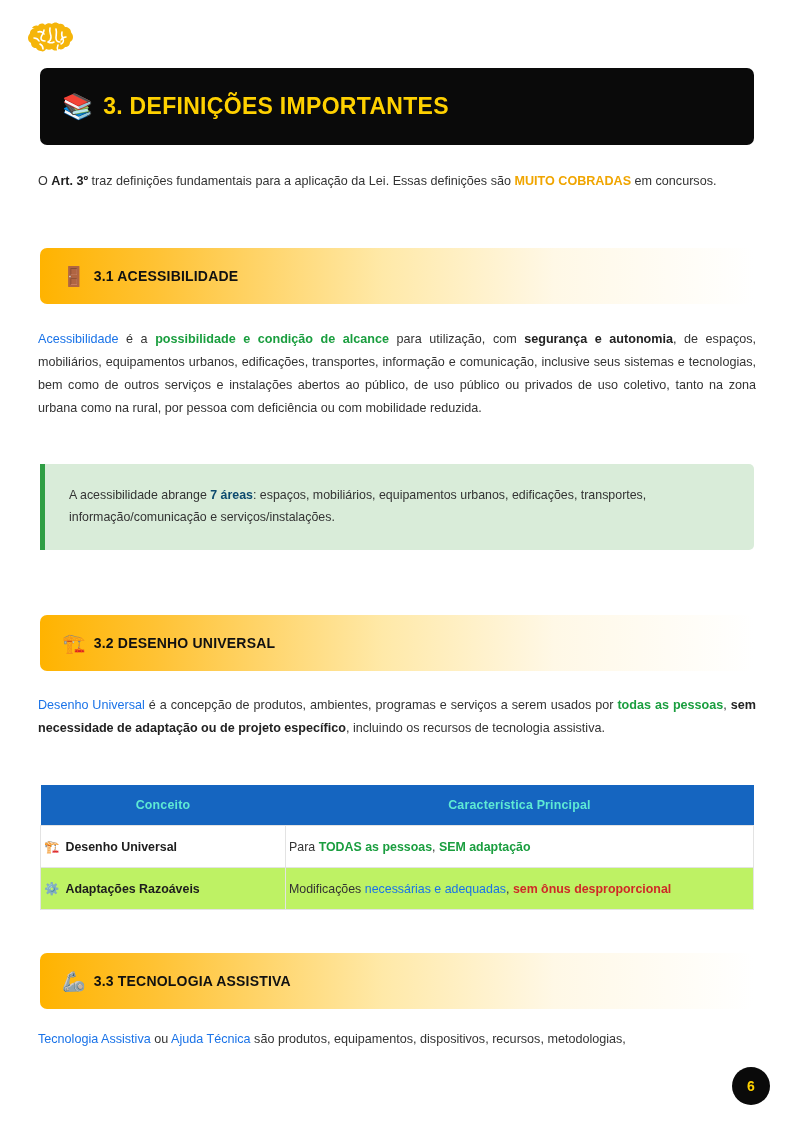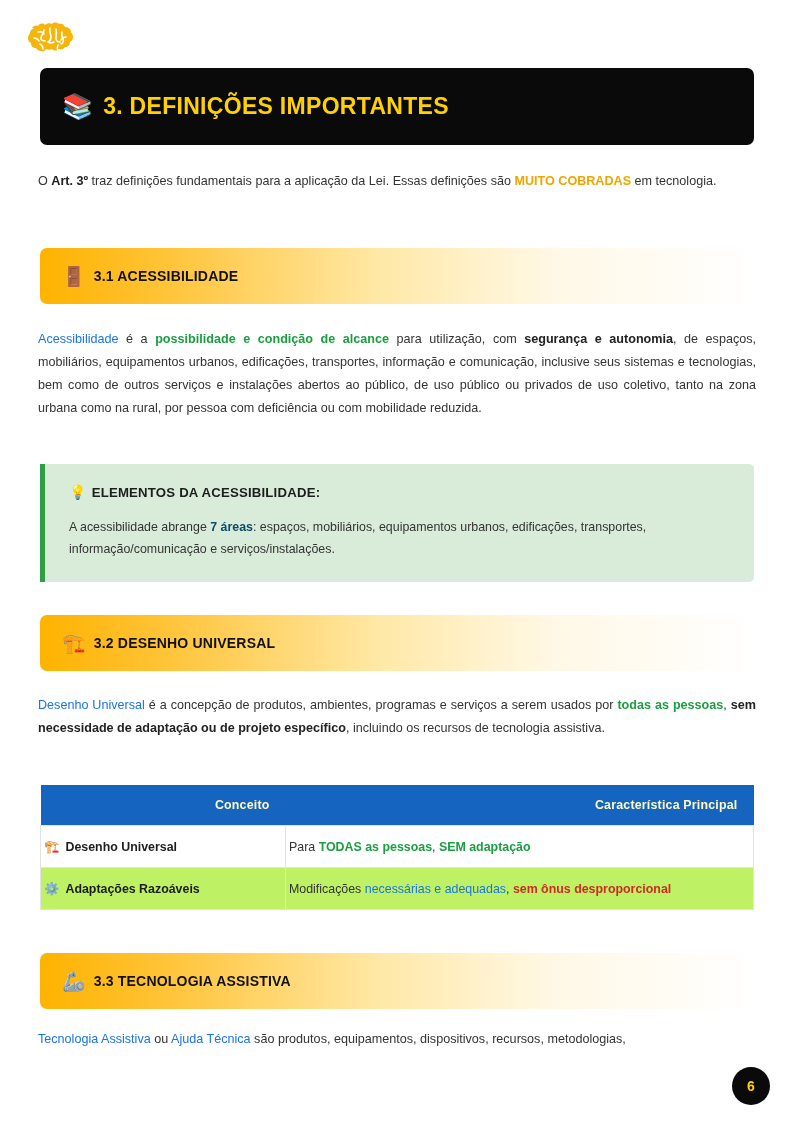--- a/index.html
+++ b/index.html
@@ -136,24 +136,24 @@
     position: absolute;
     top: 785px;
     left: 40px;
     width: 714px;
     border-collapse: collapse;
     table-layout: fixed;
     font-size: 12.4px;
   }
   .tbl th {
     background: #1565c0;
-    color: #fef9c3;
+    color: #5eead4;
     font-size: 12.4px;
     font-weight: bold;
-    text-align: right;
+    text-align: center;
     padding: 13px 16px;
     letter-spacing: .2px;
   }
   .tbl td {
     padding: 13px 3px;
     color: #333333;
     border: 1px solid #e3e3e3;
     vertical-align: middle;
   }
   .tbl tr.row-alt td { background: #bef264; }
@@ -193,36 +193,33 @@
       </g>
     </svg>
   </div>
 
   <div class="banner">
     <span class="banner-icon">📚</span>
     <span class="banner-title">3. DEFINIÇÕES IMPORTANTES</span>
   </div>
 
   <div class="para intro">
-    <span>O </span><span class="b">Art. 3º</span><span> traz definições fundamentais para a aplicação da Lei. Essas definições são </span><span class="orange">MUITO COBRADAS</span><span> em tecnologia.</span>
+    <span>O </span><span class="b">Art. 3º</span><span> traz definições fundamentais para a aplicação da Lei. Essas definições são </span><span class="orange">MUITO COBRADAS</span><span> em concursos.</span>
   </div>
 
   <div class="sec-head" id="sec31">
     <span class="sec-icon">🚪</span>
     <span class="sec-title">3.1 ACESSIBILIDADE</span>
   </div>
 
   <div class="para body31">
     <span class="blue">Acessibilidade</span><span> é a </span><span class="green">possibilidade e condição de alcance</span><span> para utilização, com </span><span class="b">segurança e autonomia</span><span>, de espaços, mobiliários, equipamentos urbanos, edificações, transportes, informação e comunicação, inclusive seus sistemas e tecnologias, bem como de outros serviços e instalações abertos ao público, de uso público ou privados de uso coletivo, tanto na zona urbana como na rural, por pessoa com deficiência ou com mobilidade reduzida.</span>
   </div>
 
   <div class="callout">
-    <div class="callout-title">
-      <span class="bulb">💡</span><span>ELEMENTOS DA ACESSIBILIDADE:</span>
-    </div>
     <div class="callout-text">
       <span>A acessibilidade abrange </span><span class="greenlight">7 áreas</span><span>: espaços, mobiliários, equipamentos urbanos, edificações, transportes, informação/comunicação e serviços/instalações.</span>
     </div>
   </div>
 
   <div class="sec-head" id="sec32">
     <span class="sec-icon">🏗️</span>
     <span class="sec-title">3.2 DESENHO UNIVERSAL</span>
   </div>
 

